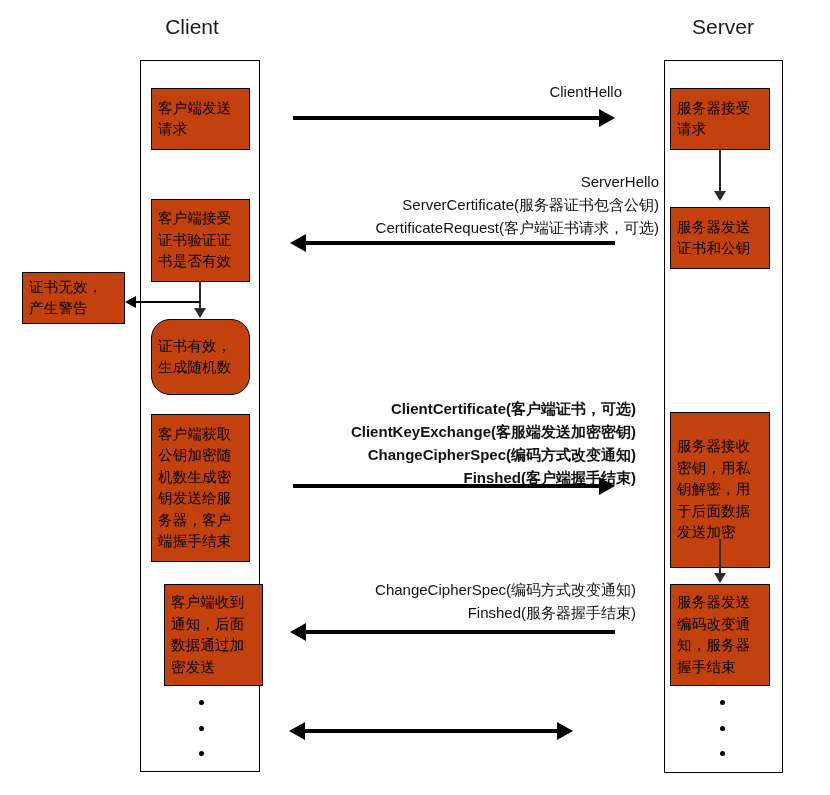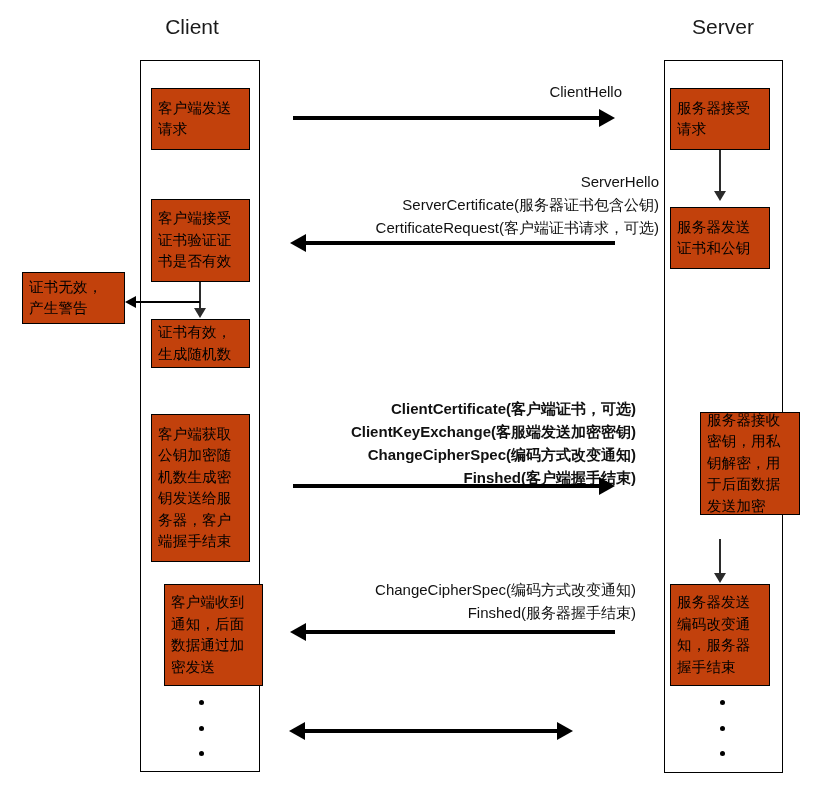--- a/index.html
+++ b/index.html
@@ -136,21 +136,21 @@
     <span class="node-text">客户端发送
 请求</span>
   </div>
 
   <div class="node-box" style="left:151px; top:199px; width:99px; height:83px;">
     <span class="node-text">客户端接受
 证书验证证
 书是否有效</span>
   </div>
 
-  <div class="node-box" style="left:151px; top:319px; width:99px; height:49px;">
+  <div class="node-box" style="left:151px; top:319px; width:99px; height:76px;border-radius:19px;">
     <span class="node-text">证书有效，
 生成随机数</span>
   </div>
 
   <div class="node-box" style="left:151px; top:414px; width:99px; height:148px;">
     <span class="node-text">客户端获取
 公钥加密随
 机数生成密
 钥发送给服
 务器，客户
@@ -184,21 +184,21 @@
   <div class="node-box" style="left:670px; top:88px; width:100px; height:62px;">
     <span class="node-text">服务器接受
 请求</span>
   </div>
 
   <div class="node-box" style="left:670px; top:207px; width:100px; height:62px;">
     <span class="node-text">服务器发送
 证书和公钥</span>
   </div>
 
-  <div class="node-box" style="left:700px; top:412px; width:100px; height:103px;">
+  <div class="node-box" style="left:670px; top:412px; width:100px; height:156px;">
     <span class="node-text">服务器接收
 密钥，用私
 钥解密，用
 于后面数据
 发送加密</span>
   </div>
 
   <div class="node-box" style="left:670px; top:584px; width:100px; height:102px;">
     <span class="node-text">服务器发送
 编码改变通

